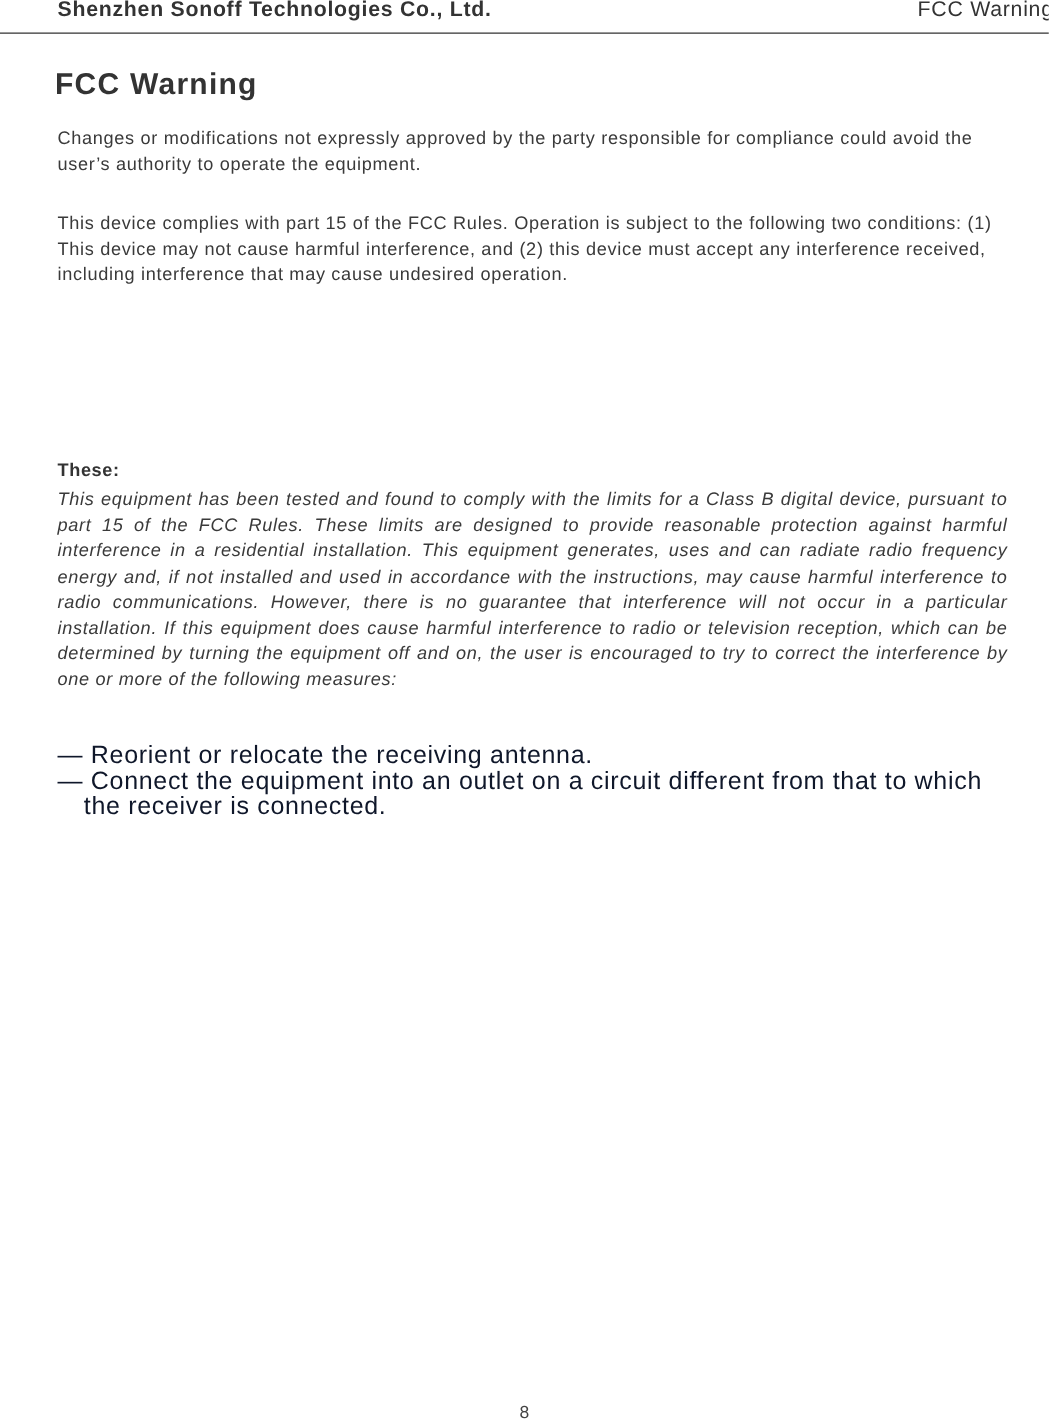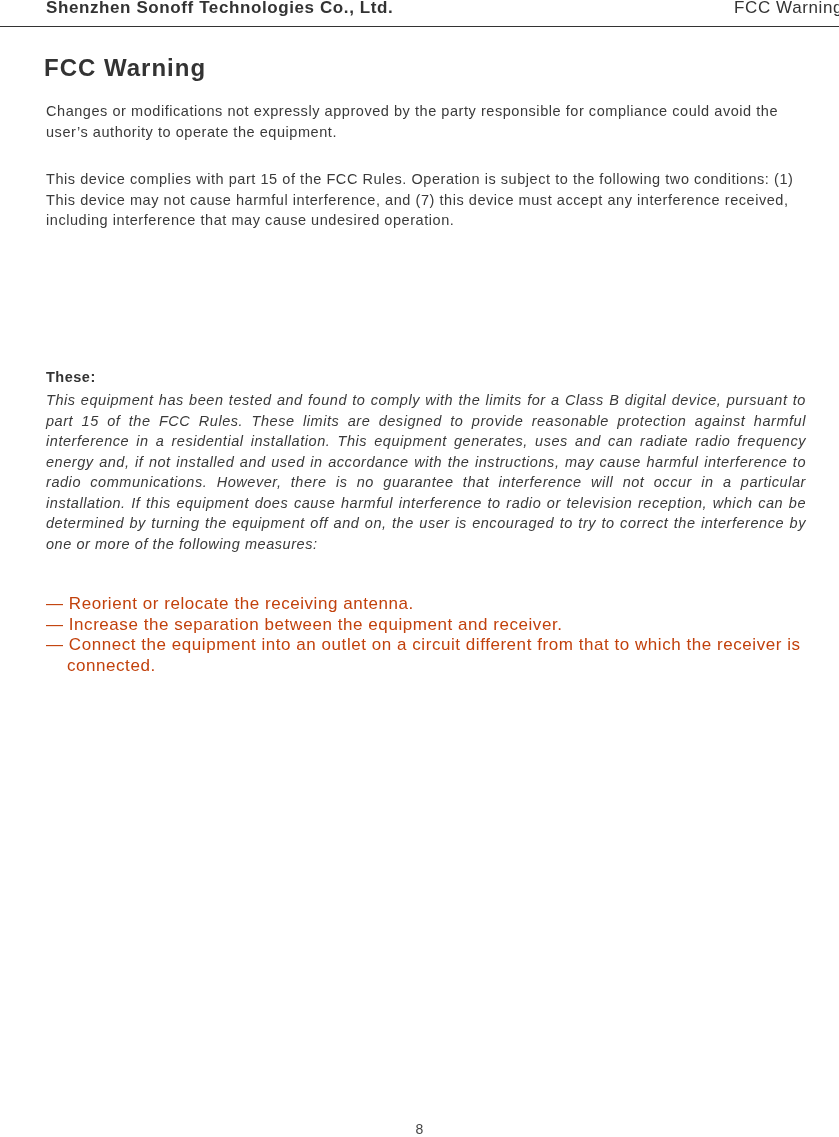--- a/index.html
+++ b/index.html
@@ -7,39 +7,38 @@
          font-family:"Liberation Sans", "DejaVu Sans", sans-serif; color:#3a3a3a; }
   .header { position:absolute; left:0; top:0; width:839px; height:26px; border-bottom:1.5px solid #333;padding-left:48px; }
   .header .company { position:absolute; left:46px; top:-2px; font-size:17px; font-weight:bold; letter-spacing:0.6px; color:#333; }
   .header .section { position:absolute; right:44px; top:-2px; font-size:17px; letter-spacing:0.6px; color:#333; }
   .title { position:absolute; left:44px; top:54px; font-size:24px; font-weight:bold; letter-spacing:1px; color:#333; margin:0; }
   .para { position:absolute; left:46px; width:760px; font-size:14.5px; line-height:20.5px; letter-spacing:0.55px; color:#3a3a3a; margin:0; }
   .p1 { top:101px; }
   .p2 { top:169px; }
   .note-label { position:absolute; left:46px; top:369px; font-size:14.5px; font-weight:bold; letter-spacing:0.5px; color:#333; }
   .p3 { top:390px; text-align:justify; text-align-last:left;font-style:italic; }
-  .measures { position:absolute; left:46px; top:594px; width:770px; list-style:none; margin:0; padding:0; font-size:17px; line-height:20.5px; letter-spacing:0.55px; color:#c2410c; }
+  .measures { position:absolute; left:46px; top:594px; width:770px; list-style:none; margin:0; padding:0; font-size:20px; line-height:20.5px; letter-spacing:0.55px; color:#0f172a; }
   .measures li { padding-left:21px; text-indent:-21px; }
   .page-num { position:absolute; left:0; width:839px; top:1121px; text-align:center; font-size:14px; color:#444; }
 </style>
 </head>
 <body>
 
 <div class="header">
   <span class="company">Shenzhen Sonoff Technologies Co., Ltd.</span>
   <span class="section">FCC Warning</span>
 </div>
 
 <h1 class="title">FCC Warning</h1>
 
 <p class="para p1">Changes or modifications not expressly approved by the party responsible for compliance could avoid the user’s authority to operate the equipment.</p>
-<p class="para p2">This device complies with part 15 of the FCC Rules. Operation is subject to the following two conditions: (1) This device may not cause harmful interference, and (7) this device must accept any interference received, including interference that may cause undesired operation.</p>
+<p class="para p2">This device complies with part 15 of the FCC Rules. Operation is subject to the following two conditions: (1) This device may not cause harmful interference, and (2) this device must accept any interference received, including interference that may cause undesired operation.</p>
 
 <div class="note-label">These:</div>
 <p class="para p3">This equipment has been tested and found to comply with the limits for a Class B digital device, pursuant to part 15 of the FCC Rules. These limits are designed to provide reasonable protection against harmful interference in a residential installation. This equipment generates, uses and can radiate radio frequency energy and, if not installed and used in accordance with the instructions, may cause harmful interference to radio communications. However, there is no guarantee that interference will not occur in a particular installation. If this equipment does cause harmful interference to radio or television reception, which can be determined by turning the equipment off and on, the user is encouraged to try to correct the interference by one or more of the following measures:</p>
 
 <ul class="measures">
   <li>— Reorient or relocate the receiving antenna.</li>
-  <li>— Increase the separation between the equipment and receiver.</li>
   <li>— Connect the equipment into an outlet on a circuit different from that to which the receiver is connected.</li>
 </ul>
 
 <div class="page-num">8</div>
 
 </body></html>

